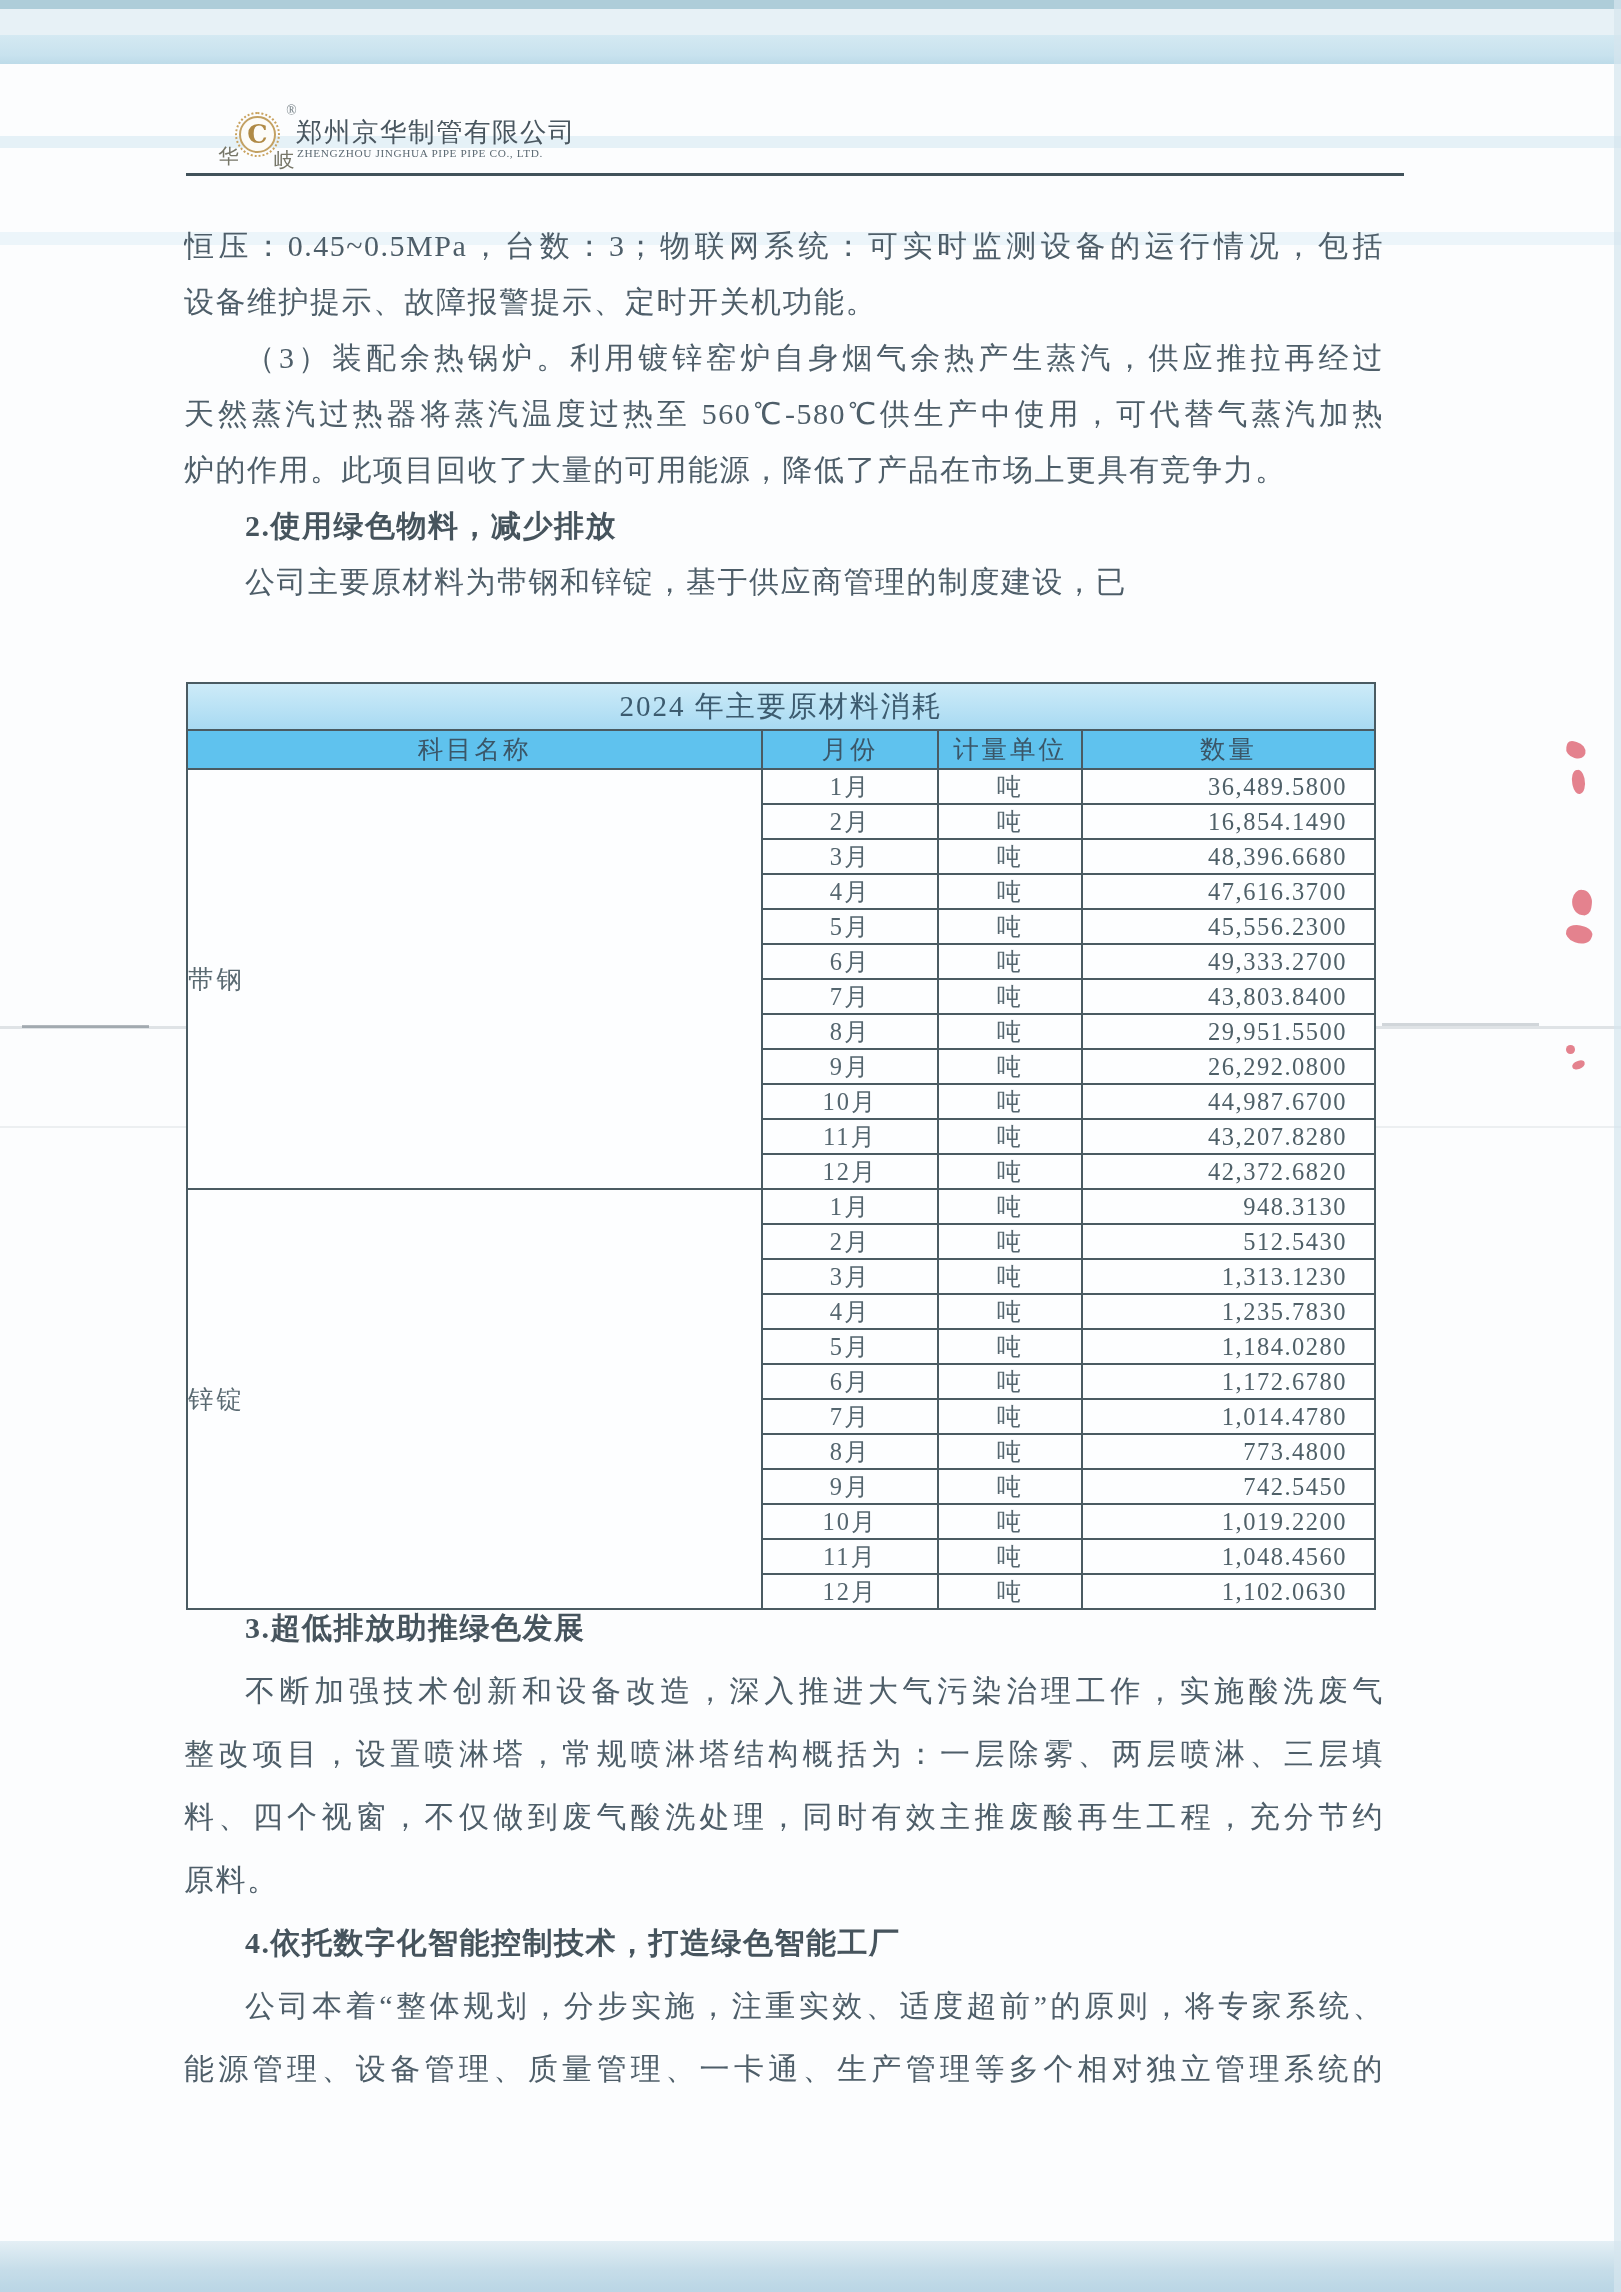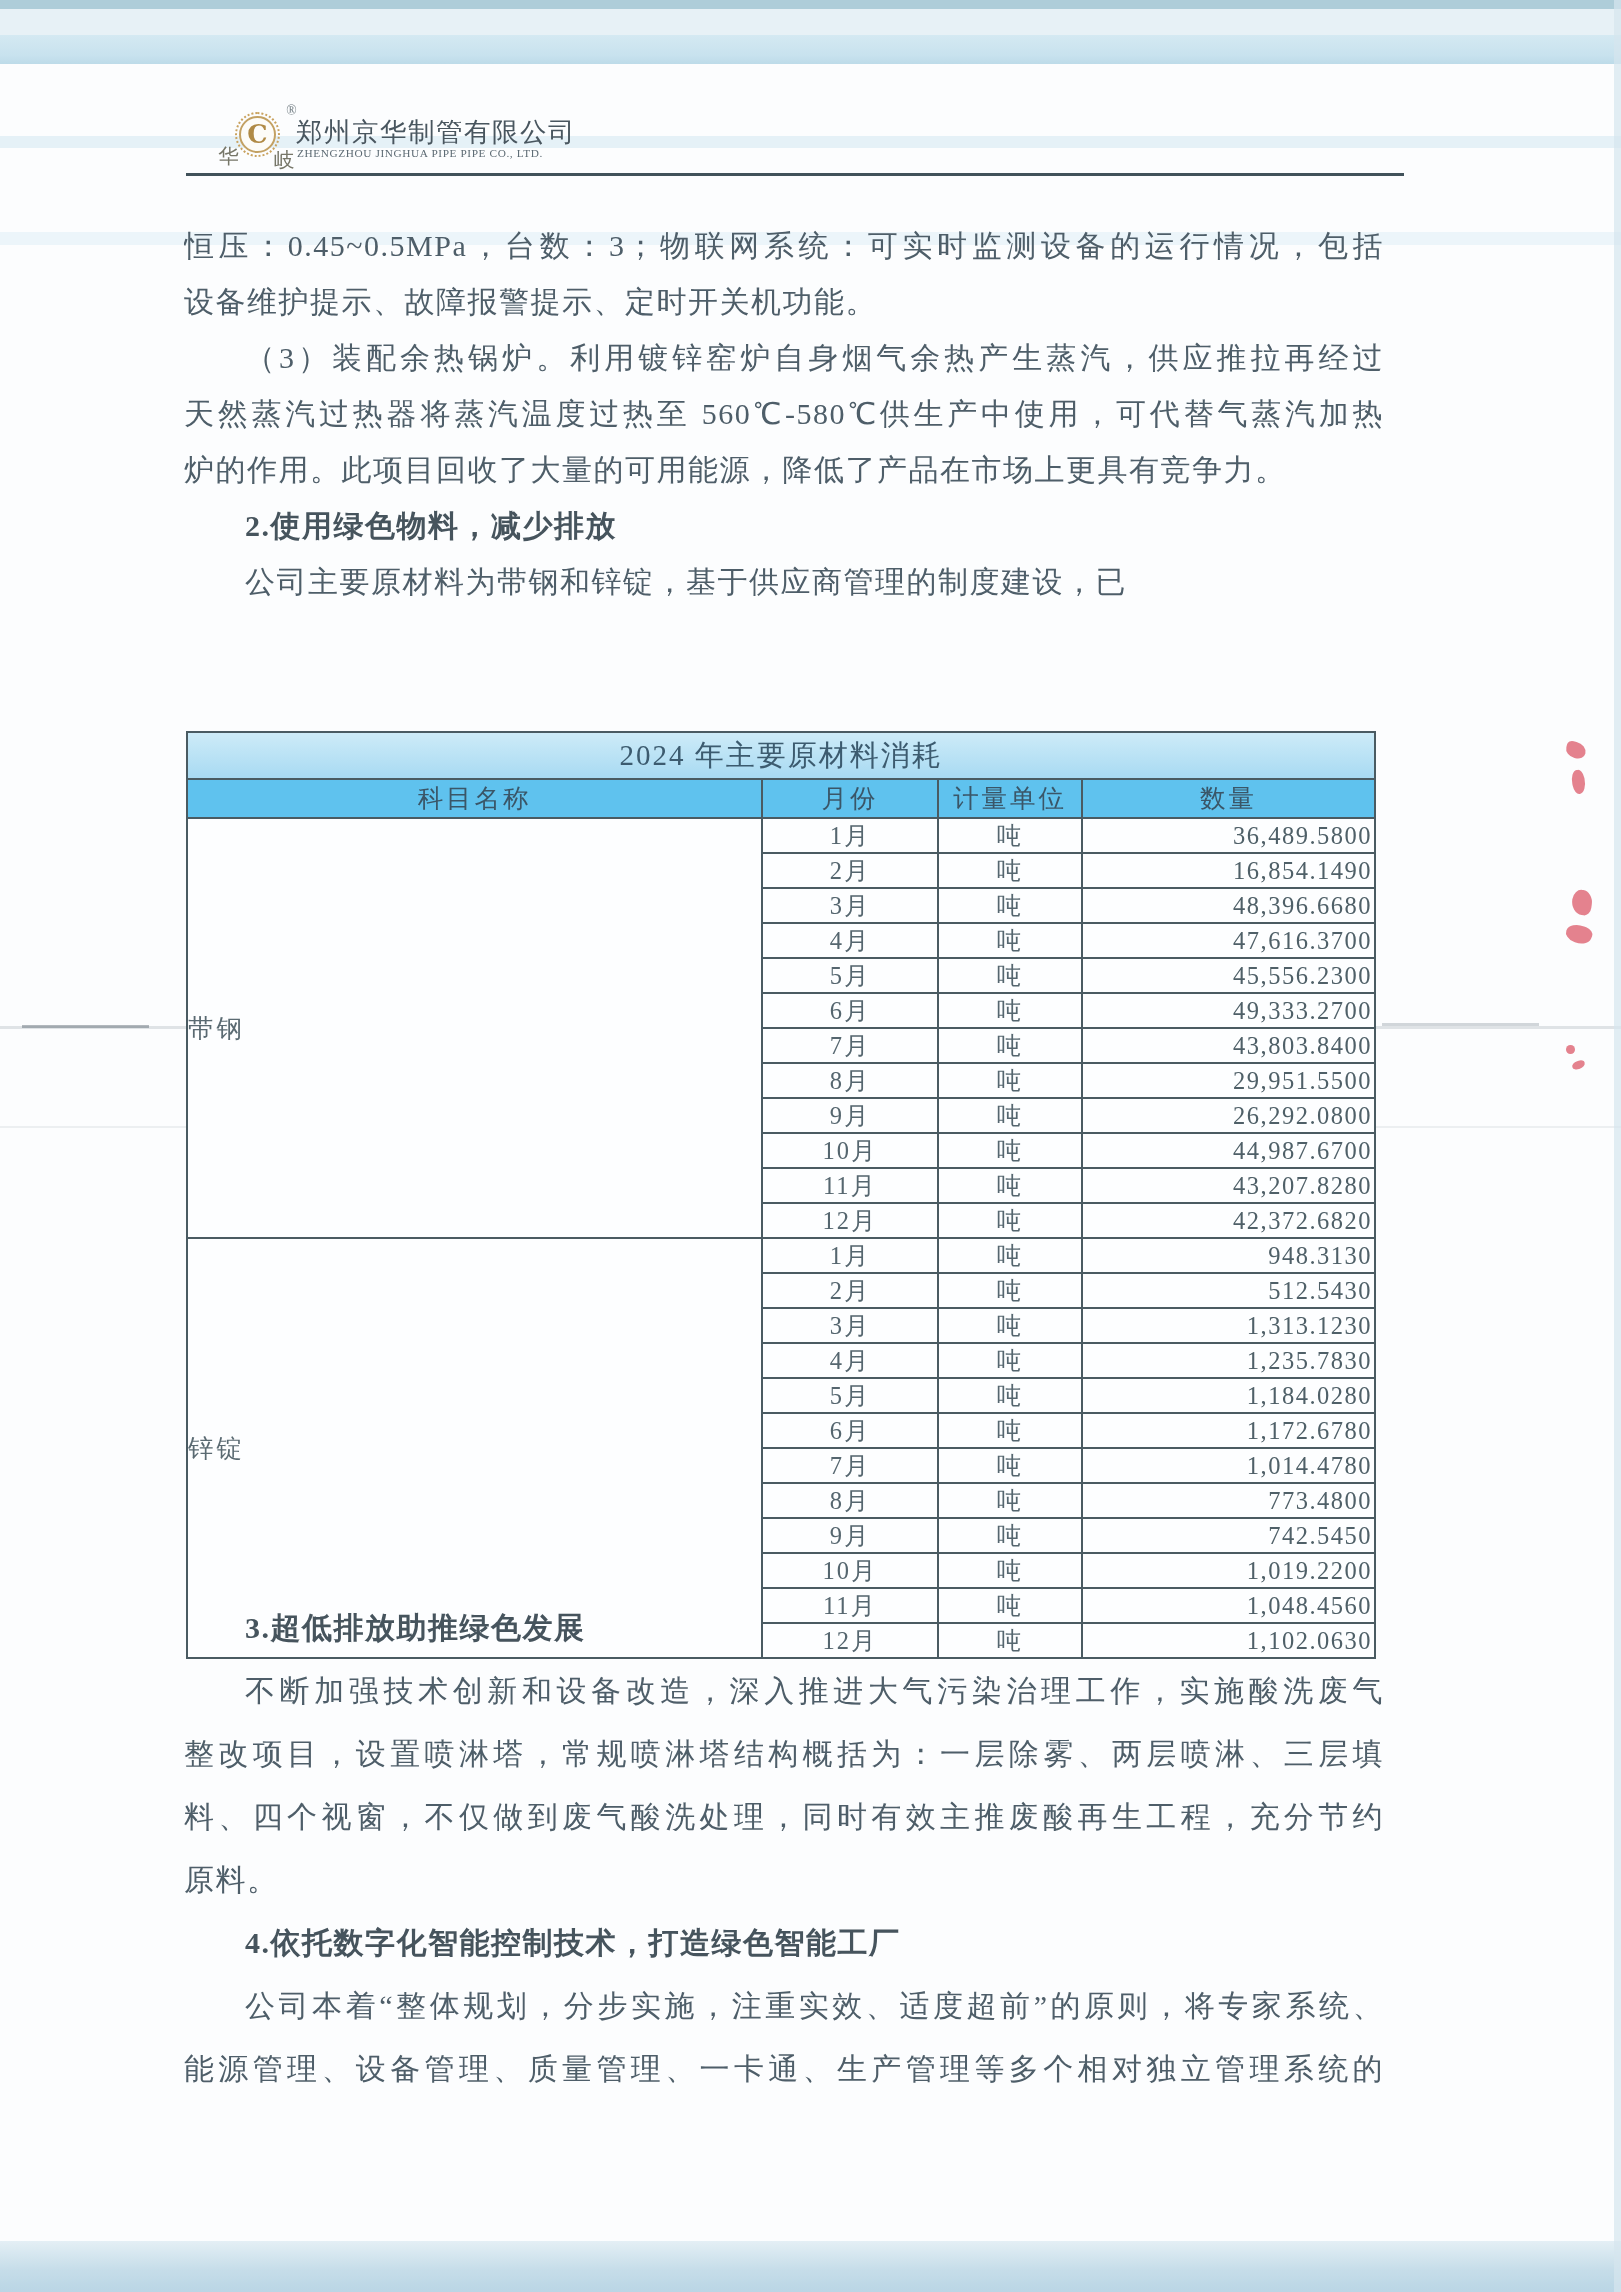--- a/index.html
+++ b/index.html
@@ -53,31 +53,31 @@
   #tb-top { top:218px; }
   #tb-bottom { top:1596px; }
   .tl { font-size:30px; letter-spacing:1.5px; overflow:hidden; }
   #tb-top .tl { height:56px; line-height:56px; }
   #tb-bottom .tl { height:63px; line-height:63px; }
   .tl.just { text-align:justify; text-align-last:justify; }
   .tl.ind { text-indent:61px; }
   .tl.bold { font-weight:700; color:#46545d; }
 
   
-  .mat-table { position:absolute; left:186px; top:731px; width:1189px; height:863px;
+  .mat-table { position:absolute; left:186px; top:682px; width:1189px; height:863px;
                border-collapse:collapse; table-layout:fixed; border:2.9px solid #44555c;
                background:#fdfeff; }
   .mat-table td { border:2px solid #4a5b62; }
   .title-cell { height:47px; background:linear-gradient(180deg,#cdebf8 0%,#a8daf2 100%);
                 text-align:center; font-size:29px; color:#3c5b6f; letter-spacing:2px; }
   .head-row td { height:39px; background:#5fc2ee; text-align:center; font-size:25.5px;
                  color:#3a5668; letter-spacing:2.9px; }
   .group-cell { text-align:left; font-size:25.5px; color:#5a6a72; letter-spacing:2.9px; background:#fdfeff; }
   .month-cell, .unit-cell { text-align:center; font-size:24.5px; color:#55666f; letter-spacing:2px; }
-  .qty-cell { text-align:right; padding-right:2px; font-size:24.5px; color:#4f6068; letter-spacing:1.5px; }
+  .qty-cell { text-align:right; padding-right:27px; font-size:24.5px; color:#4f6068; letter-spacing:1.5px; }
 </style>
 </head>
 <body>
 
 <div class="page">
 
   <div class="artifact band-top1"></div>
   <div class="artifact band-top2"></div>
   <div class="artifact band-top3"></div>
   <div class="artifact streak-140"></div>

